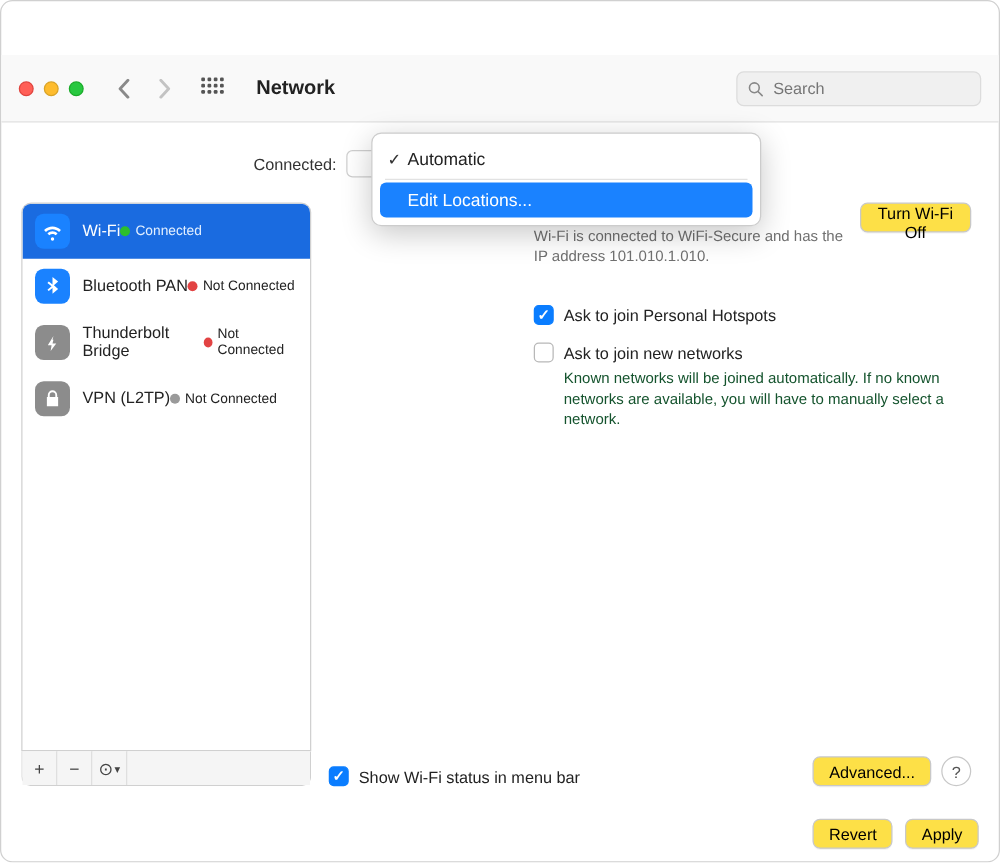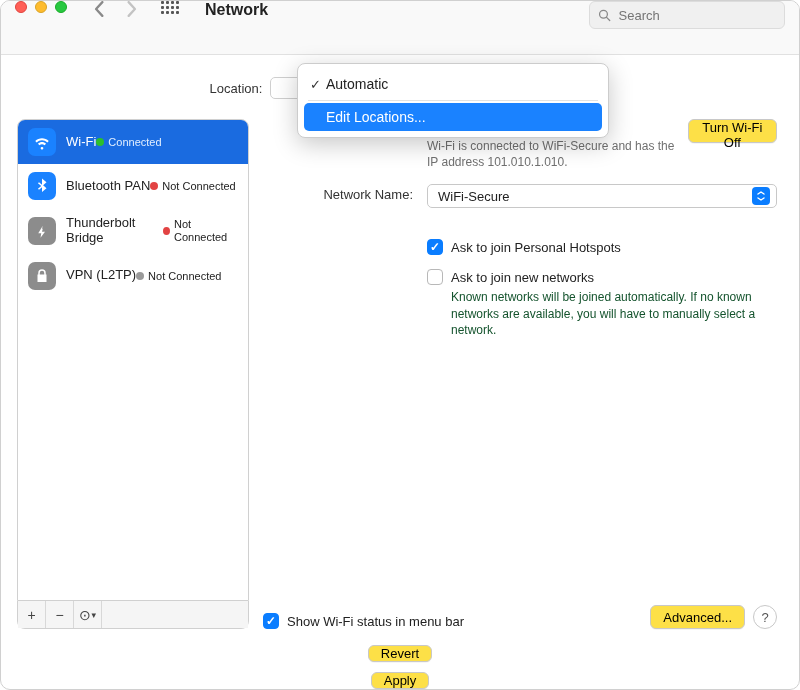--- a/index.html
+++ b/index.html
@@ -18,25 +18,26 @@
     border: 1px solid #d0d0d0;
     border-radius: 10px;
     overflow: hidden;
     display: flex;
     flex-direction: column;
     background: #fff;
   }
   .titlebar {
     height: 54px;
     display: flex;
-    align-items: flex-start;
+    align-items: center;
     padding: 0 14px;
     gap: 16px;
     background: #f9f9f9;
     border-bottom: 1px solid #e1e1e1;
+    margin-top: 43px;
   }
   .traffic { display: flex; gap: 8px; margin-right: 8px; }
   .dot { width: 12px; height: 12px; border-radius: 50%; }
   .dot.red { background:#ff5f57; border:1px solid #e0443e; }
   .dot.yellow { background:#febc2e; border:1px solid #d9a326; }
   .dot.green { background:#28c840; border:1px solid #1aab29; }
   .nav-arrow {
     width: 16px; height: 16px; display:flex; align-items:center; justify-content:center;
     color:#8a8a8a;
   }
@@ -169,21 +170,20 @@
   }
   .bottom-row .spacer { flex:1; }
   .help-btn {
     width:24px; height:24px; border-radius:50%; border:1px solid #c8c8c8; background:#fff;
     display:flex; align-items:center; justify-content:center; font-size:13px; color:#555; cursor:pointer;
   }
 
   .footer {
     height:44px; display:flex; align-items:center; justify-content:flex-end; gap:10px;
     padding:0 16px;
-    flex-direction:column;
   }
 </style>
 </head>
 <body>
 
 <div class="window">
 
   <div class="titlebar">
     <div class="traffic">
       <div class="dot red"></div>
@@ -221,21 +221,21 @@
           <circle cx="7" cy="7" r="5" stroke="#888" stroke-width="1.6" fill="none"></circle>
           <line x1="11" y1="11" x2="15" y2="15" stroke="#888" stroke-width="1.6" stroke-linecap="round"></line>
         </svg>
       <input placeholder="Search" style="">
     </div>
   </div>
 
   <div class="body">
 
     <div class="location-row">
-      <span class="location-label">Location:</span>
+      <span class="location-label">Connected:</span>
       <div class="loc-sel">
         <span class="chev">
           <svg width="10" height="10" viewBox="0 0 10 10">
               <path d="M2 3l3-2 3 2M2 7l3 2 3-2" stroke="#fff" stroke-width="1.4" fill="none" stroke-linecap="round" stroke-linejoin="round"></path>
             </svg>
         </span>
       </div>
 
       <div class="loc-menu">
         <div class="mi">
@@ -332,33 +332,20 @@
           <div class="lab">Status:</div>
           <div class="val">
             <div>
               <div style="font-weight:600">Connected</div>
               <div class="sub">Wi-Fi is connected to WiFi-Secure and has the IP address 101.010.1.010.</div>
             </div>
             <button class="btn">Turn Wi-Fi Off</button>
           </div>
         </div>
 
-        <div class="row">
-          <div class="lab">Network Name:</div>
-          <div class="val">
-            <div class="select">
-              <span>WiFi-Secure</span>
-              <span class="chev">
-                <svg width="10" height="10" viewBox="0 0 10 10">
-                    <path d="M2 3l3-2 3 2M2 7l3 2 3-2" stroke="#fff" stroke-width="1.4" fill="none" stroke-linecap="round" stroke-linejoin="round"></path>
-                  </svg>
-              </span>
-            </div>
-          </div>
-        </div>
 
         <div class="row">
           <div class="lab"></div>
         </div>
 
         <div class="row">
           <div class="lab"></div>
           <div class="val">
             <div class="checkbox-row">
               <span class="cb checked"></span>

